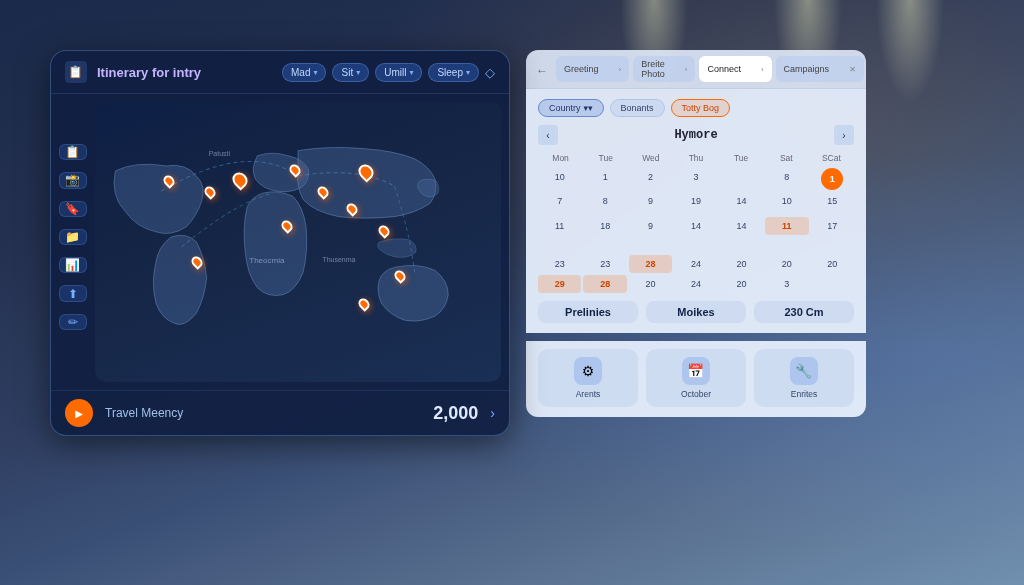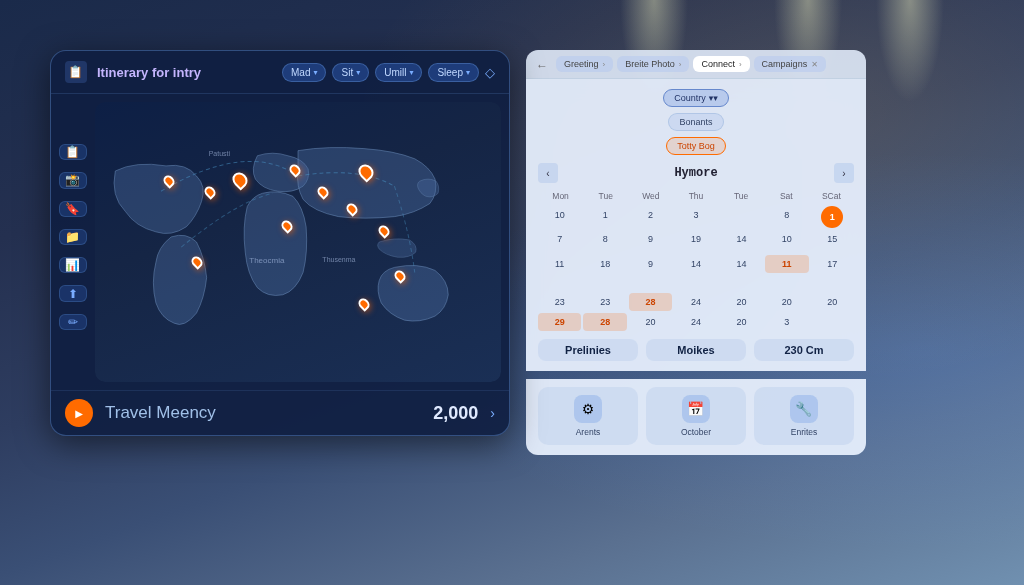--- a/index.html
+++ b/index.html
@@ -187,21 +187,21 @@
       border-radius: 50%;
       display: flex; align-items: center; justify-content: center;
       color: white;
       font-size: 10px;
       cursor: pointer;
       flex-shrink: 0;
     }
 
     .bottom-label {
       color: #a0c0e8;
-      font-size: 17px;
+      font-size: 12px;
       flex: 1;
     }
 
     .bottom-count {
       color: #e0eaff;
       font-size: 18px;
       font-weight: 700;
     }
 
     .chevron-right {
@@ -241,21 +241,21 @@
     }
 
     .browser-tab {
       background: rgba(180,200,240,0.5);
       border-radius: 6px;
       padding: 3px 8px;
       font-size: 9px;
       color: #444;
       display: flex;
       align-items: center;
-      gap: 4px;
+      gap: 20px;
       cursor: pointer;
     }
 
     .browser-tab.active {
       background: white;
       color: #222;
     }
 
     .browser-tab .tab-close {
       font-size: 8px;
@@ -269,21 +269,20 @@
       padding: 10px 12px;
       backdrop-filter: blur(10px);
     }
 
     
     .filter-bar {
       display: flex;
       gap: 6px;
       margin-bottom: 8px;
       align-items: center;
-      flex-direction: column;
     }
 
     .filter-chip {
       background: rgba(200,215,240,0.8);
       border: 1px solid rgba(150,180,220,0.5);
       border-radius: 14px;
       padding: 3px 10px;
       font-size: 9px;
       color: #334466;
       display: flex;

